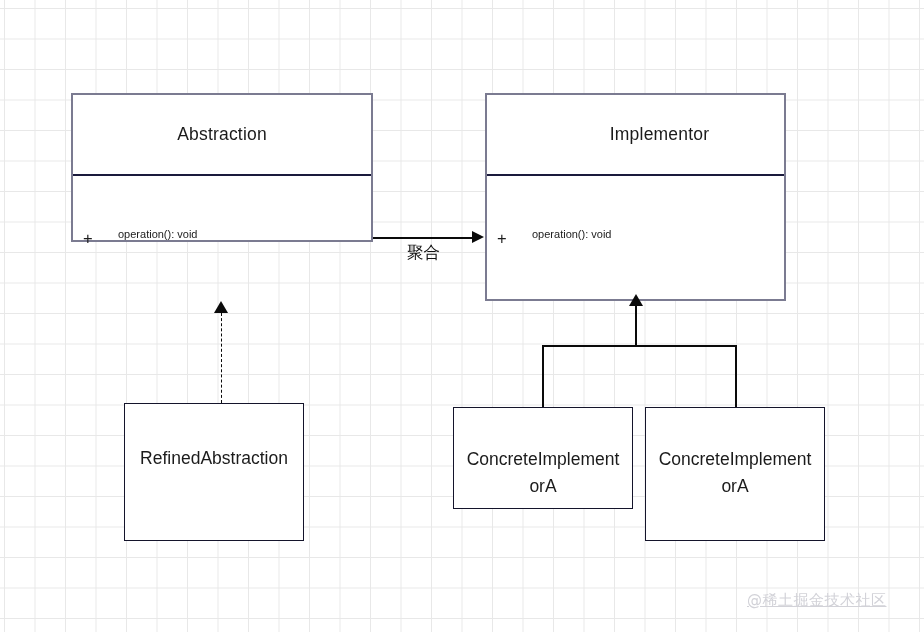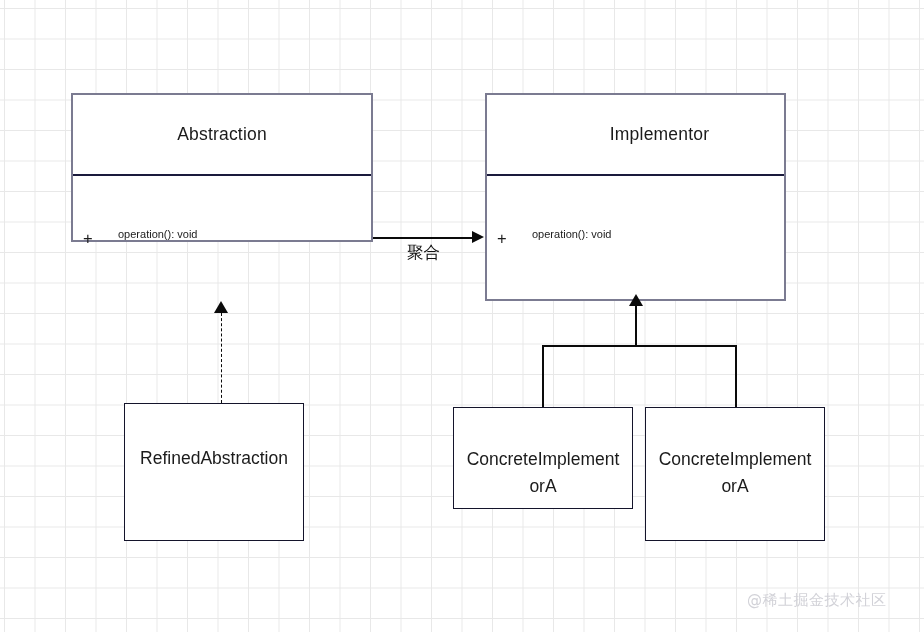--- a/index.html
+++ b/index.html
@@ -111,20 +111,21 @@
     margin-top: 15px;
   }
 
   .watermark {
     position: absolute;
     font-size: 15px;
     color: #d2d2d8;
     white-space: nowrap;
     font-family: "DejaVu Sans", sans-serif;
     letter-spacing: .5px;
+    text-decoration: underline;
   }
 </style>
 </head>
 <body>
 
 <div id="canvas">
 
   <div class="uml-box" style="left:71px; top:93px; width:302px; height:149px;text-decoration:underline;">
     <div class="uml-title" style="top:29px;">Abstraction</div>
     <div class="uml-divider" style="top:79px;"></div>

